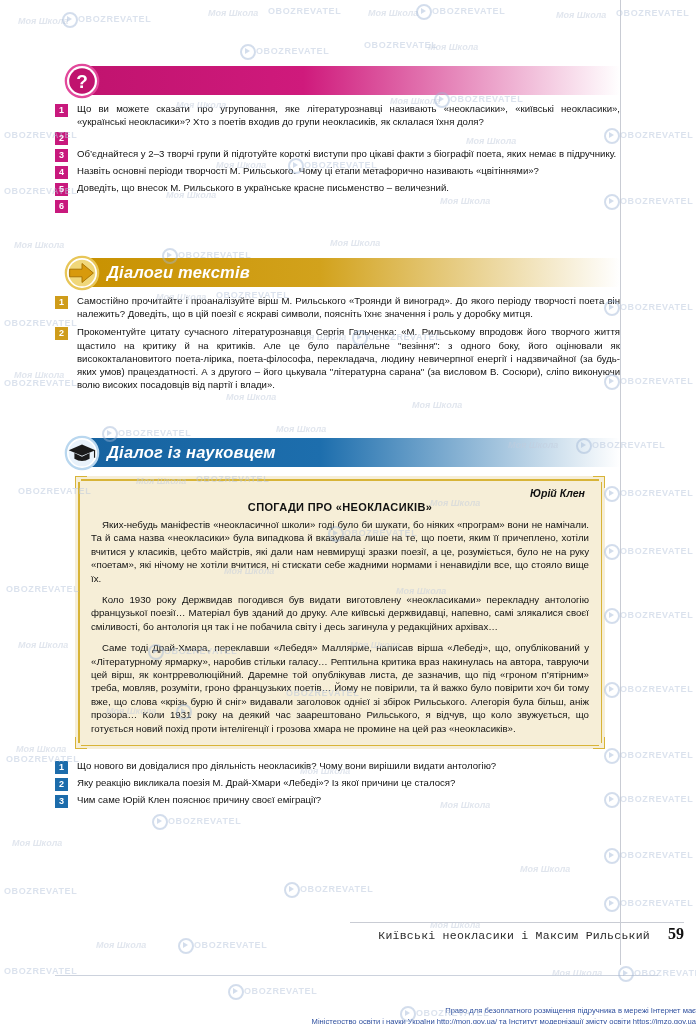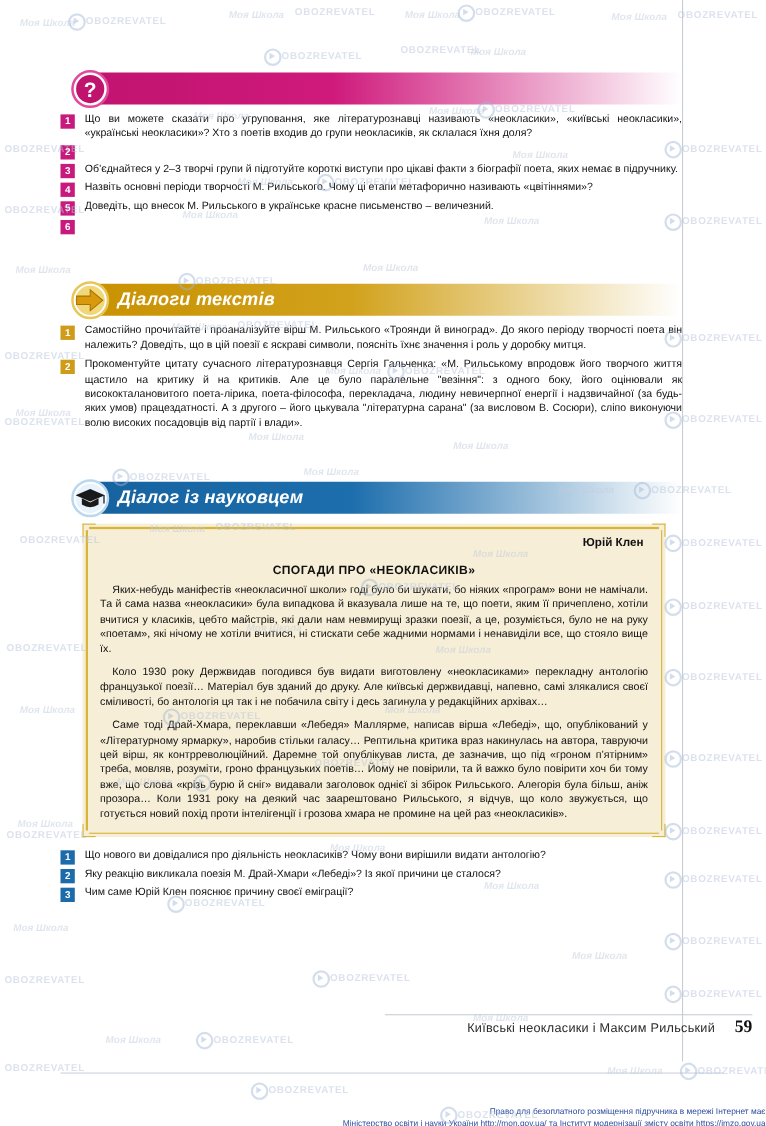--- a/index.html
+++ b/index.html
@@ -184,23 +184,24 @@
     border: 1.5px solid #d8b437;
   }
   .c-tl { left: 0;  top: 0;    border-right: none; border-bottom: none; }
   .c-tr { right: 0; top: 0;    border-left: none;  border-bottom: none; }
   .c-bl { left: 0;  bottom: 0; border-right: none; border-top: none; }
   .c-br { right: 0; bottom: 0; border-left: none;  border-top: none; }
 
   .excerpt-author {
     text-align: right;
     font-size: 10.6px;
+    font-style: italic;
     font-weight: bold;
     color: #111111;
-    margin-bottom: 14px;
+    margin-bottom: 2px;
     padding-right: 4px;
   }
   .excerpt-title {
     text-align: center;
     font-size: 11px;
     font-weight: bold;
     letter-spacing: .35px;
     color: #111111;
     margin-bottom: 5px;
   }
@@ -219,21 +220,21 @@
     position: absolute;
     left: 55px;
     right: 0;
     top: 925px;
     display: flex;
     align-items: baseline;
     justify-content: flex-end;
     padding-right: 12px;
   }
   .footer-title {
-    font-family: Liberation Sans, sans-serif;
+    font-family: Liberation Mono, monospace;
     font-size: 11.5px;
     color: #2b2b2b;
     letter-spacing: .25px;
   }
   .footer-page {
     font-family: "Liberation Serif", serif;
     font-size: 16px;
     font-weight: bold;
     color: #111111;
     margin-left: 18px;

